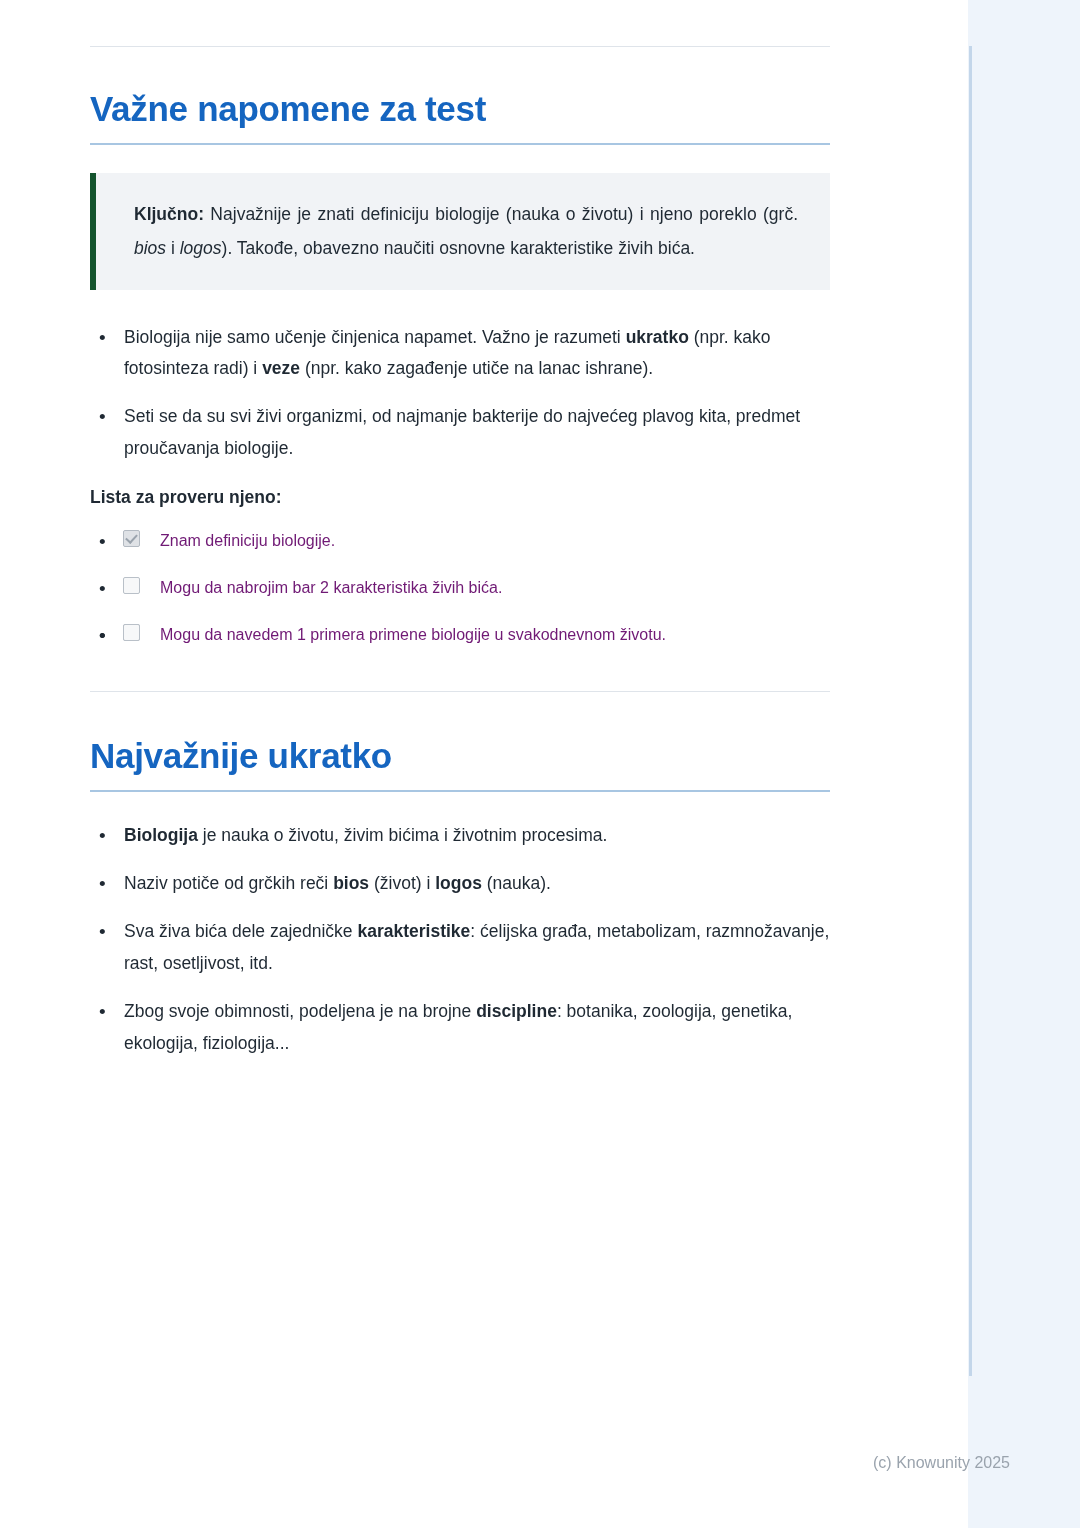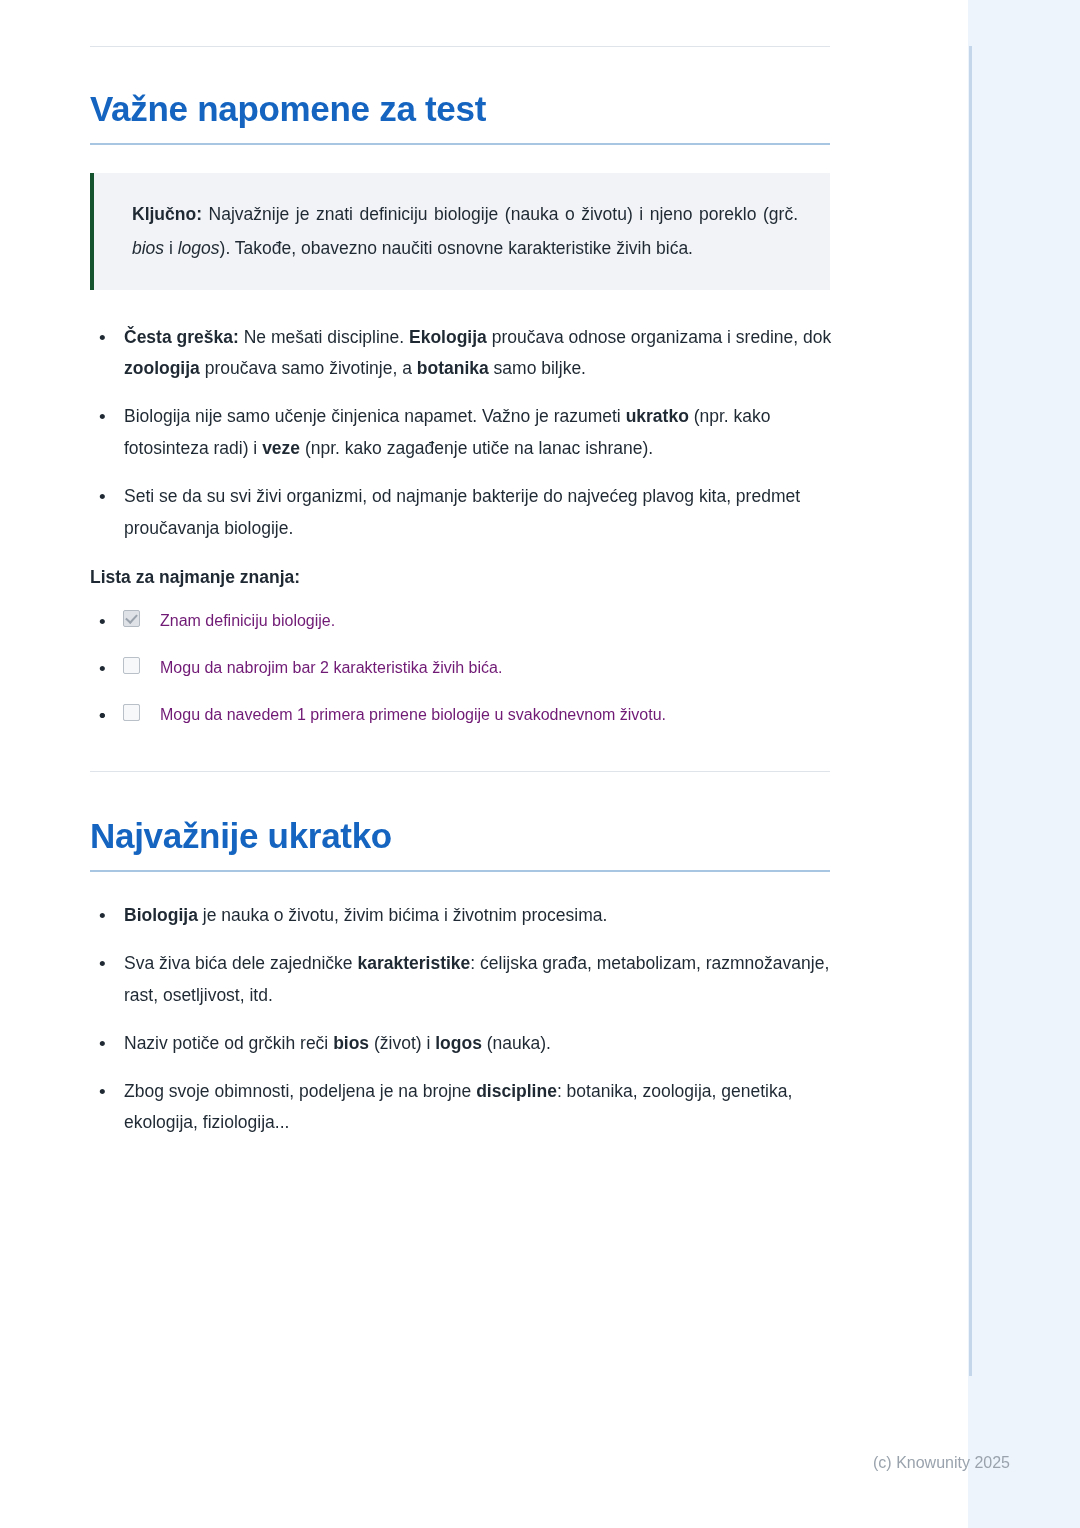--- a/index.html
+++ b/index.html
@@ -61,21 +61,21 @@
   }
   .title-rule {
     height: 2px;
     background: #a8c6e2;
     width: 740px;
     margin-bottom: 28px;
   }
 
   .callout {
     background: #f1f3f6;
-    border-left: 4px solid #14532d;
+    border-left: 6px solid #14532d;
     padding: 24px 32px 24px 38px;
     width: 740px;
     box-sizing: border-box;
     margin-bottom: 32px;
   }
   .callout p {
     margin: 0;
     font-size: 17.5px;
     line-height: 1.95;
     text-align: justify;
@@ -193,31 +193,28 @@
   <div class="title-rule"></div>
 
   <div class="callout">
     <p>
       <b>Ključno:</b><span> Najvažnije je znati definiciju biologije (nauka o životu) i njeno poreklo (grč. </span><i>bios</i><span> i </span><i>logos</i><span>). Takođe, obavezno naučiti osnovne karakteristike živih bića.</span>
     </p>
   </div>
 
   <ul class="bullets">
     <li>
-      <b>Česta greška:</b><span> Ne mešati discipline. <b>Ekologija</b> proučava odnose organizama i sredine, dok <b>zoologija</b> proučava samo životinje, a <b>botanika</b> samo biljke.</span>
-    </li>
-    <li>
       <span>Biologija nije samo učenje činjenica napamet. Važno je razumeti <b>ukratko</b> (npr. kako fotosinteza radi) i <b>veze</b> (npr. kako zagađenje utiče na lanac ishrane).</span>
     </li>
     <li>
       <span>Seti se da su svi živi organizmi, od najmanje bakterije do najvećeg plavog kita, predmet proučavanja biologije.</span>
     </li>
   </ul>
 
-  <div class="checklist-heading">Lista za najmanje znanja:</div>
+  <div class="checklist-heading">Lista za proveru njeno:</div>
 
   <ul class="checklist">
     <li>
       <span class="checkbox checked"></span>
       <span>Znam definiciju biologije.</span>
     </li>
     <li>
       <span class="checkbox"></span>
       <span>Mogu da nabrojim bar 2 karakteristika živih bića.</span>
     </li>
@@ -230,20 +227,20 @@
     </li>
   </ul>
 
   <div class="divider"></div>
 
   <h1 class="section-title">Najvažnije ukratko</h1>
   <div class="title-rule"></div>
 
   <ul class="bullets">
     <li><span><b>Biologija</b> je nauka o životu, živim bićima i životnim procesima.</span></li>
+    <li><span>Naziv potiče od grčkih reči <b>bios</b> (život) i <b>logos</b> (nauka).</span></li>
     <li><span>Sva živa bića dele zajedničke <b>karakteristike</b>: ćelijska građa, metabolizam, razmnožavanje, rast, osetljivost, itd.</span></li>
-    <li><span>Naziv potiče od grčkih reči <b>bios</b> (život) i <b>logos</b> (nauka).</span></li>
     <li><span>Zbog svoje obimnosti, podeljena je na brojne <b>discipline</b>: botanika, zoologija, genetika, ekologija, fiziologija...</span></li>
   </ul>
 
 </div>
 
 <div class="footer-note">(c) Knowunity 2025</div>
 
 </body></html>

